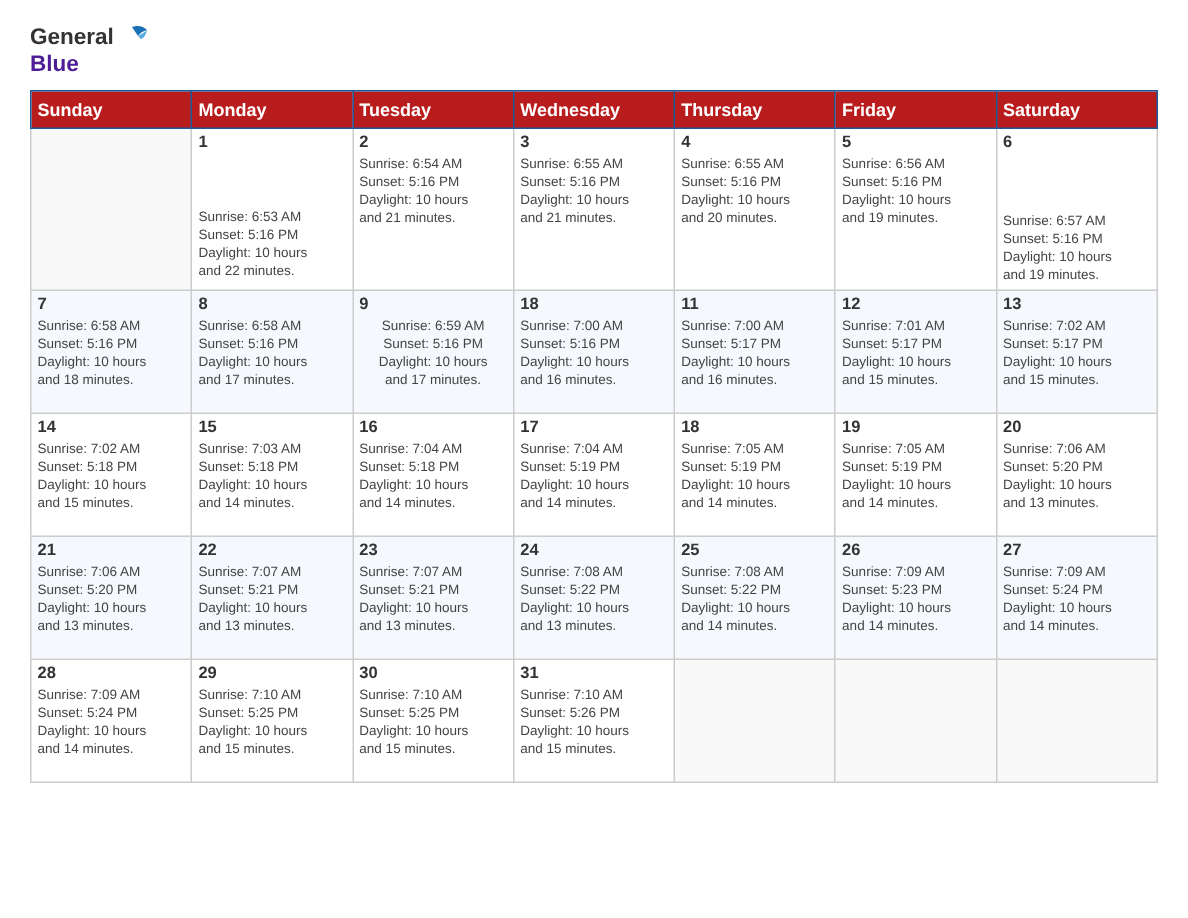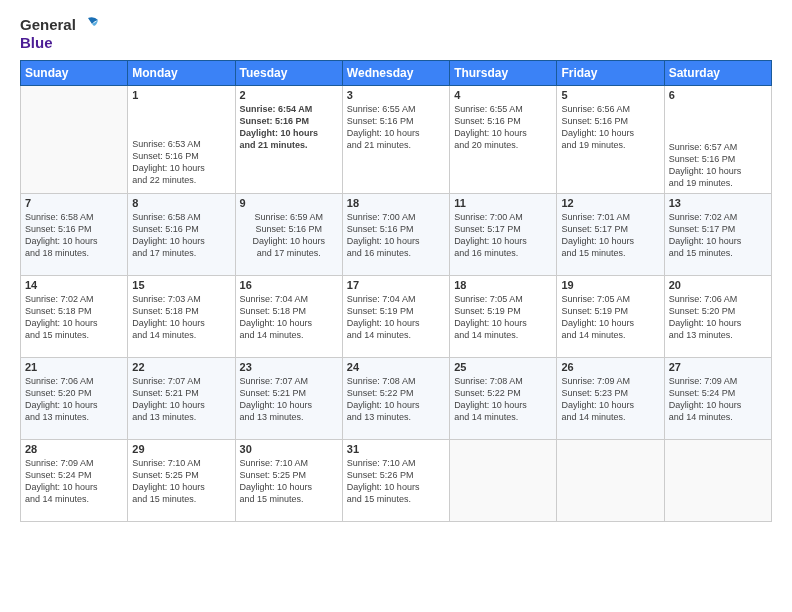--- a/index.html
+++ b/index.html
@@ -42,21 +42,21 @@
       color: #555;
     }
     .calendar {
       flex: 1;
       border: 1px solid #ccc;
       border-collapse: collapse;
       width: 100%;
       table-layout: fixed;
     }
     .calendar th {
-      background: #3b82f6;
+      background: #b91c1c;
       color: #fff;
       font-size: 12px;
       font-weight: bold;
       padding: 5px 4px;
       text-align: left;
       border: 1px solid #1a5a9a;
     }
     .calendar td {
       border: 1px solid #ccc;
       vertical-align: top;
@@ -127,21 +127,21 @@
           <td class="empty"></td>
           <td>
             <div class="day-num">1</div>
             <div class="day-info" style="white-space: pre-line; margin-top: 37px;">Sunrise: 6:53 AM
 Sunset: 5:16 PM
 Daylight: 10 hours
 and 22 minutes.</div>
           </td>
           <td>
             <div class="day-num">2</div>
-            <div class="day-info" style="white-space: pre-line; font-weight: bold;">Sunrise: 6:54 AM
+            <div class="day-info" style="white-space: pre-line;">Sunrise: 6:54 AM
 Sunset: 5:16 PM
 Daylight: 10 hours
 and 21 minutes.</div>
           </td>
           <td>
             <div class="day-num">3</div>
             <div class="day-info" style="white-space: pre-line;">Sunrise: 6:55 AM
 Sunset: 5:16 PM
 Daylight: 10 hours
 and 21 minutes.</div>

